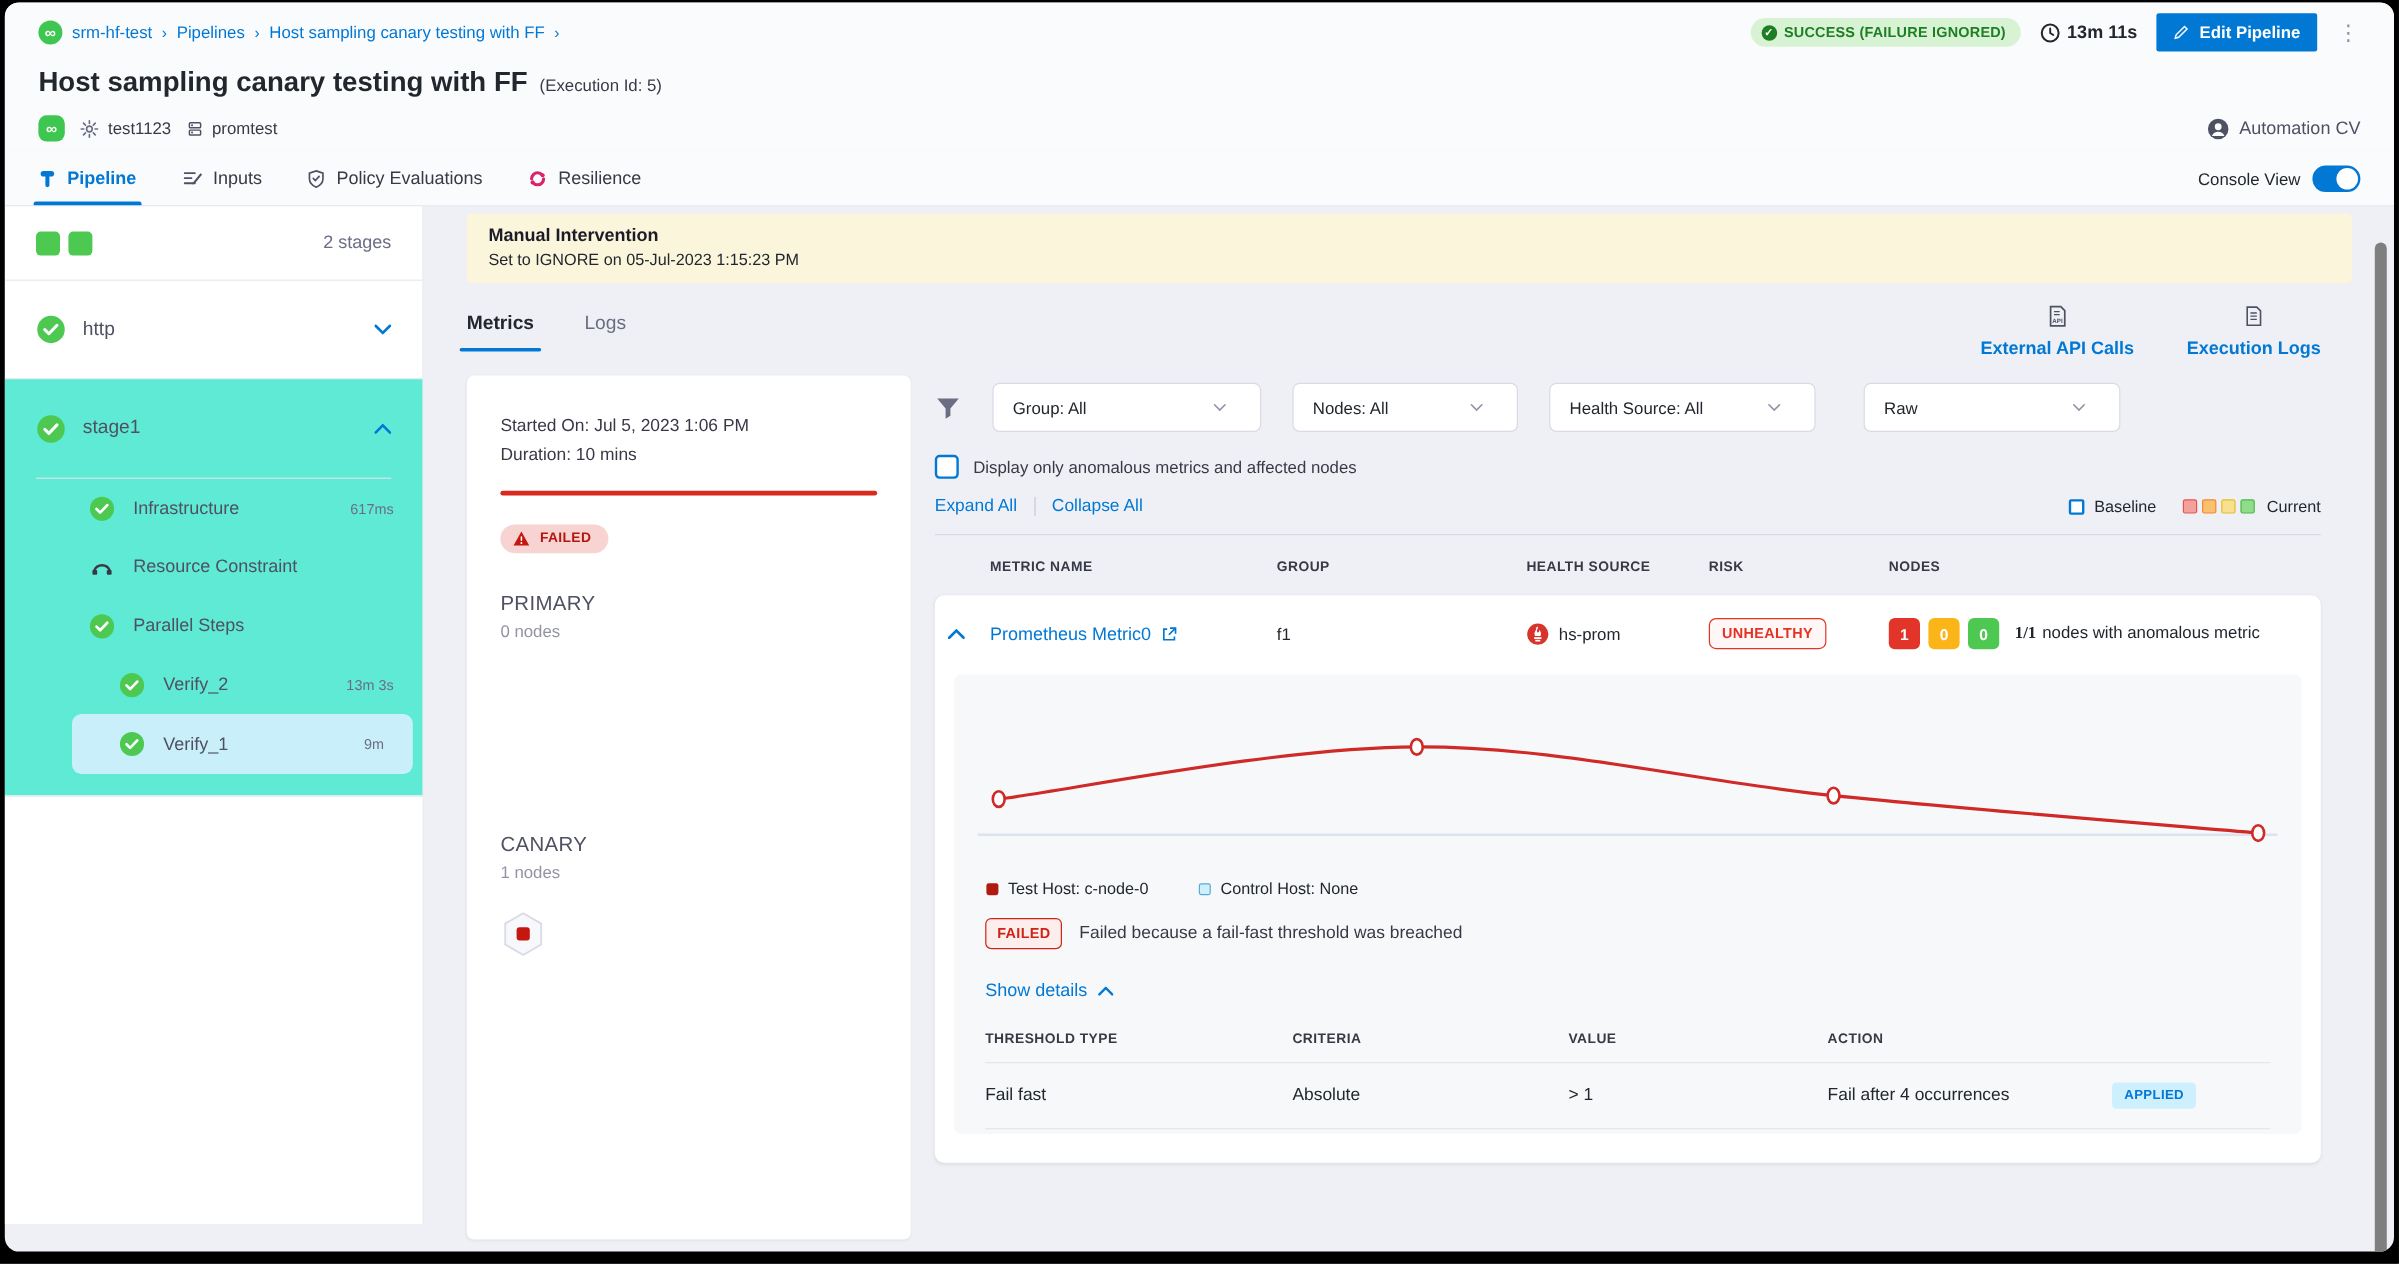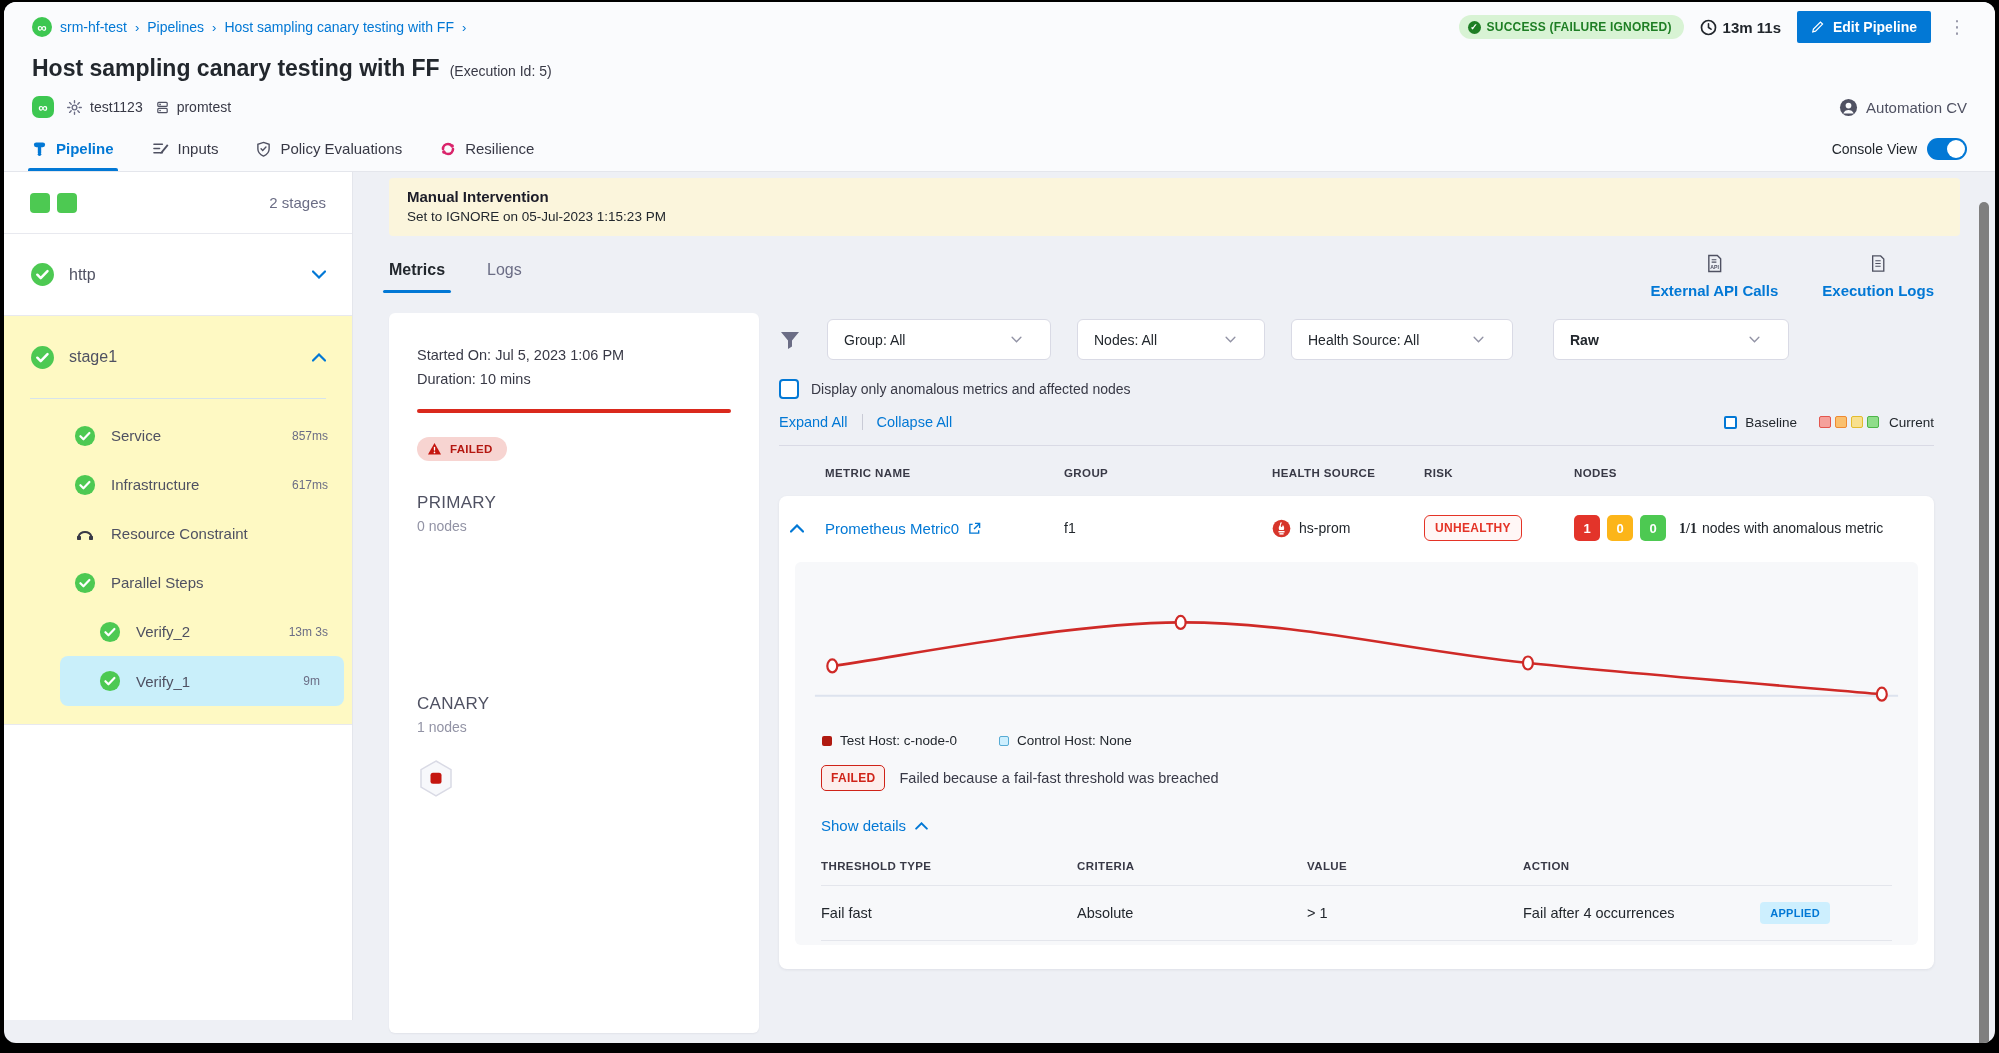--- a/index.html
+++ b/index.html
@@ -42,21 +42,21 @@
   .body { display:flex; height:848px; }
 
   
   .sidebar { width:349px; min-width:349px; background:#fff; border-right:1px solid #E4E6EC; display:flex; flex-direction:column; }
   .stage-summary { height:62px; border-bottom:1px solid #E8E9EF; display:flex; align-items:center; justify-content:space-between; padding:0 26px; }
   .sq-row { display:flex; gap:7px; }
   .green-sq { width:20px; height:20px; border-radius:4px; background:#4DC952; }
   .stage-count { font-size:15px; color:#6B6D85; }
   .stage-row { height:82px; display:flex; align-items:center; justify-content:space-between; padding:0 26px; border-bottom:1px solid #E8E9EF; cursor:pointer; }
   .stage-left { display:flex; align-items:center; gap:14px; font-size:16px; color:#4F5162; }
-  .stage1-section { background:#fef9c3; padding-bottom:18px; }
+  .stage1-section { background:#5eead4; padding-bottom:18px; }
   .stage1-section .stage-row { border-bottom:none; }
   .sdivider { height:1px; background:#D7E4EC; margin:0 26px; }
   .step-row { height:49px; display:flex; align-items:center; justify-content:space-between; padding:0 24px 0 70px; cursor:pointer; }
   .step-row.indent { padding-left:95px; }
   .step-row.selected { background:#C9EFFA; border-radius:8px; margin:0 8px 0 56px; padding-left:39px; height:50px; }
   .step-left { display:flex; align-items:center; gap:15px; font-size:15px; color:#4F5162; }
   .step-dur { font-size:12px; color:#6B6D85; }
   .sidebar-fill { flex:1; background:#fff; border-top:1px solid #E8E9EF; }
 
   
@@ -82,21 +82,21 @@
   .failed-pill { margin-top:24px; display:inline-flex; align-items:center; gap:8px; background:#F7D4D1; border-radius:13px; padding:5px 14px 5px 10px; color:#B41710; font-size:11.5px; font-weight:bold; letter-spacing:.3px; }
   .grp-title { margin-top:32px; font-size:17px; color:#4F5162; letter-spacing:.3px; }
   .grp-sub { margin-top:5px; font-size:14px; color:#9293A5; }
   .grp-title.canary { margin-top:160px; }
   .hex-wrap { margin-top:24px; }
 
   
   .rcol { flex:1; padding-right:26px; display:flex; flex-direction:column; }
   .filter-row { display:flex; align-items:center; gap:26px; margin-top:6px; }
   .dd { background:#fff; border:1px solid #D9DAE5; border-radius:6px; height:41px; display:flex; align-items:center; justify-content:space-between; padding:0 28px 0 16px; font-size:14px; color:#22272D; cursor:pointer; }
-  .dd.w1{width:224px;} .dd.w2{width:188px;} .dd.w3{width:222px;} .dd.w4{width:236px; margin-left:14px;font-weight:bold;}
+  .dd.w1{width:224px;} .dd.w2{width:188px;} .dd.w3{width:222px;} .dd.w4{width:214px; margin-left:14px;}
   .chk-row { display:flex; align-items:center; gap:12px; margin-top:19px; font-size:14px; color:#383946; }
   .checkbox { width:20px; height:20px; border:2px solid #0278D5; border-radius:4px; background:#fff; cursor:pointer; }
   .links-row { display:flex; align-items:center; justify-content:space-between; margin-top:15px; }
   .lset { display:flex; align-items:center; gap:14px; font-size:14.5px; }
   .blue-link { color:#0278D5; cursor:pointer; }
   .vbar { width:1px; height:16px; background:#C9CBD6; }
   .legend { display:flex; align-items:center; gap:8px; font-size:13.5px; color:#22272D; }
   .lg-sq { width:13px; height:13px; border-radius:2px; }
   .lg-base { background:#fff; border:2px solid #0278D5; }
   .lg-cur { width:12px; height:12px; margin-right:-4px; }
@@ -312,32 +312,20 @@
             <span>stage1</span>
           </div>
           <span class="icon">
             <svg width="14" height="9" viewBox="0 0 14 9">
                 <path d="M1 7.5l6-6 6 6" fill="none" stroke="#0278D5" stroke-width="2.2" stroke-linecap="round"></path>
               </svg>
           </span>
         </div>
         <div class="sdivider"></div>
 
-        <div class="step-row" style="margin-top:12px;">
-          <div class="step-left">
-            <span class="icon">
-              <svg width="22" height="22" viewBox="0 0 24 24">
-                  <circle cx="12" cy="12" r="11" fill="#4DC952"></circle>
-                  <path d="M7 12.2l3.3 3.3 6.5-6.8" fill="none" stroke="#fff" stroke-width="2.4" stroke-linecap="round" stroke-linejoin="round"></path>
-                </svg>
-            </span>
-            <span>Service</span>
-          </div>
-          <span class="step-dur">857ms</span>
-        </div>
 
         <div class="step-row">
           <div class="step-left">
             <span class="icon">
               <svg width="22" height="22" viewBox="0 0 24 24">
                   <circle cx="12" cy="12" r="11" fill="#4DC952"></circle>
                   <path d="M7 12.2l3.3 3.3 6.5-6.8" fill="none" stroke="#fff" stroke-width="2.4" stroke-linecap="round" stroke-linejoin="round"></path>
                 </svg>
             </span>
             <span>Infrastructure</span>

